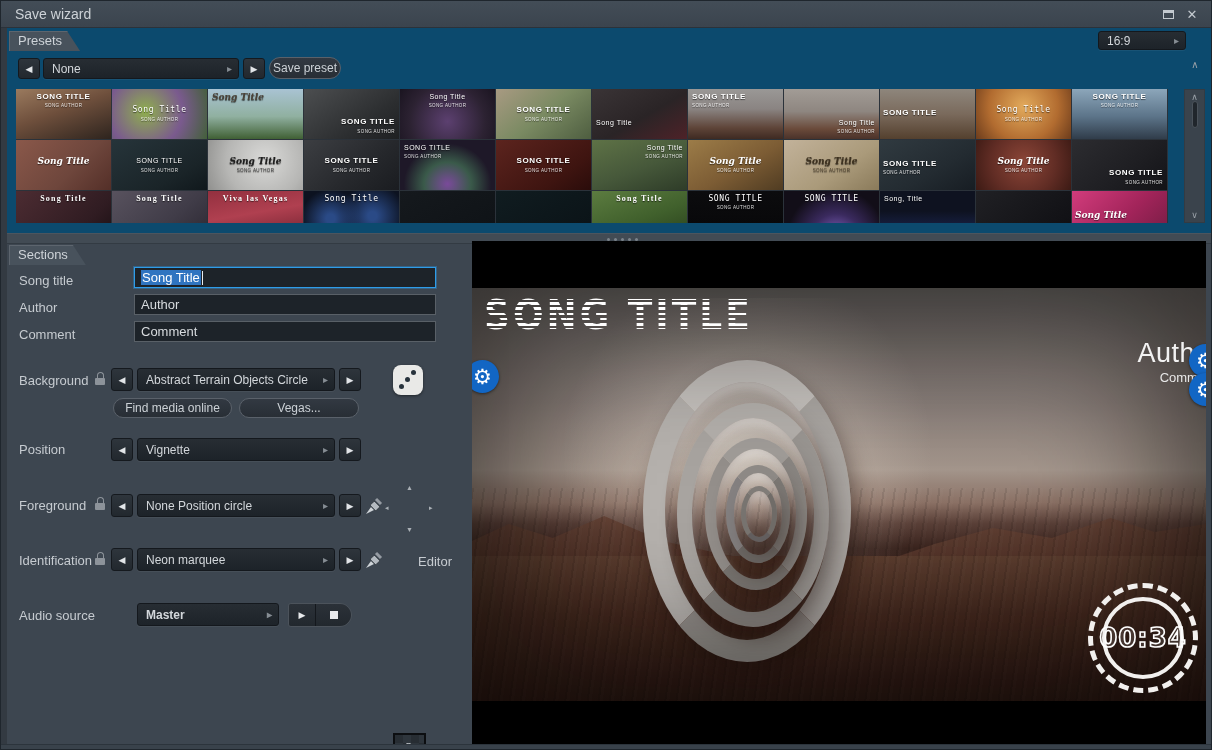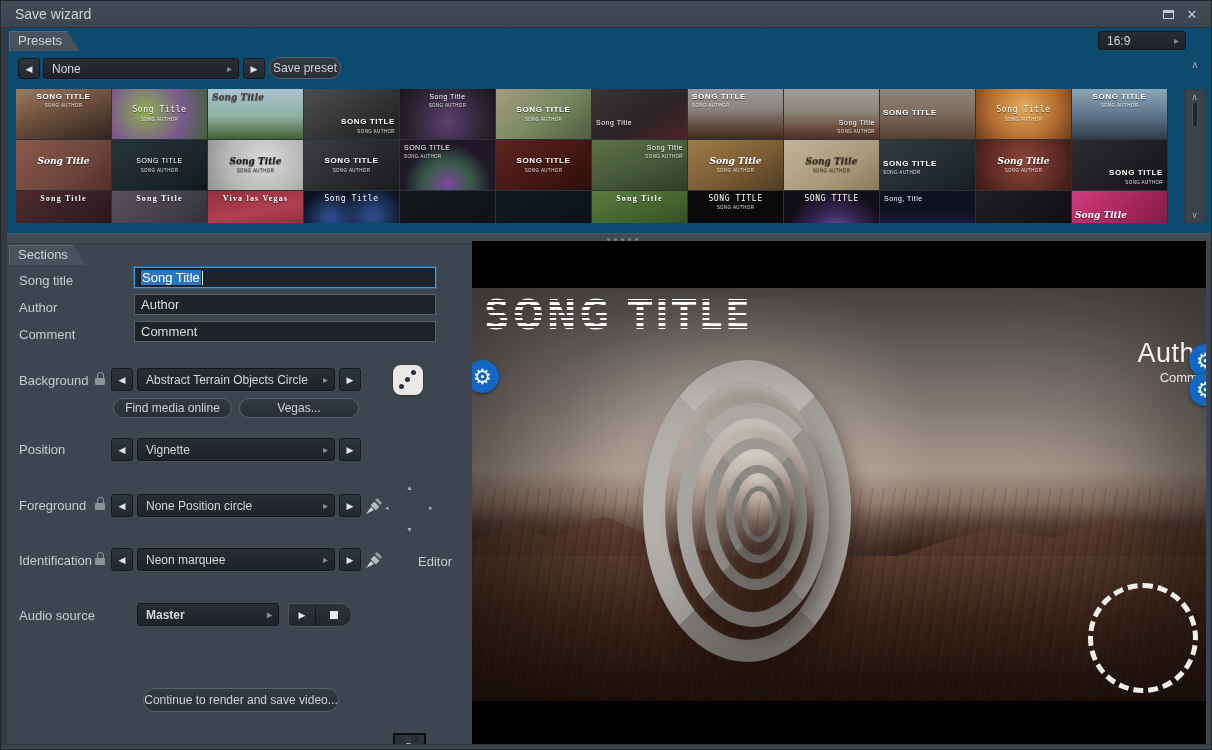--- a/index.html
+++ b/index.html
@@ -421,23 +421,20 @@
     </div>
     <div class="agroup" style="top:359px;">
       <div class="aseg play">
           <span>▶</span>
         </div>
       <div class="aseg stop">
           <div class="stop-sq"></div>
         </div>
     </div>
 
-    <div class="pill" style="left:142px; top:444px; width:196px; height:24px;">
-      <span>Continue to render and save video...</span>
-    </div>
   </div>
 
   <div class="preview">
     <div class="vid">
       <div class="glow"></div>
       <div class="terrain-back"></div>
       <div class="terrain-front"></div>
       <div class="terrain-tex"></div>
 
       <div class="ring" style="left:171px; top:72px;  width:208px; height:302px; border-width:22px; border-color:#c6c2be #aaa6a2 #928e8a #b6b2ae;"></div>
@@ -457,20 +454,23 @@
         </div>
       <div class="gear gear-r1">
           <span>⚙</span>
         </div>
       <div class="gear gear-r2">
           <span>⚙</span>
         </div>
 
       <div class="timer">
         <div class="oring"></div>
+        <div class="iring">
+          <span class="timer-text">00:34</span>
+        </div>
       </div>
     </div>
     <div class="lbox top"></div>
     <div class="lbox bot"></div>
   </div>
 
   <div class="edge-left"></div>
   <div class="edge-bottom"></div>
 </div>
 

